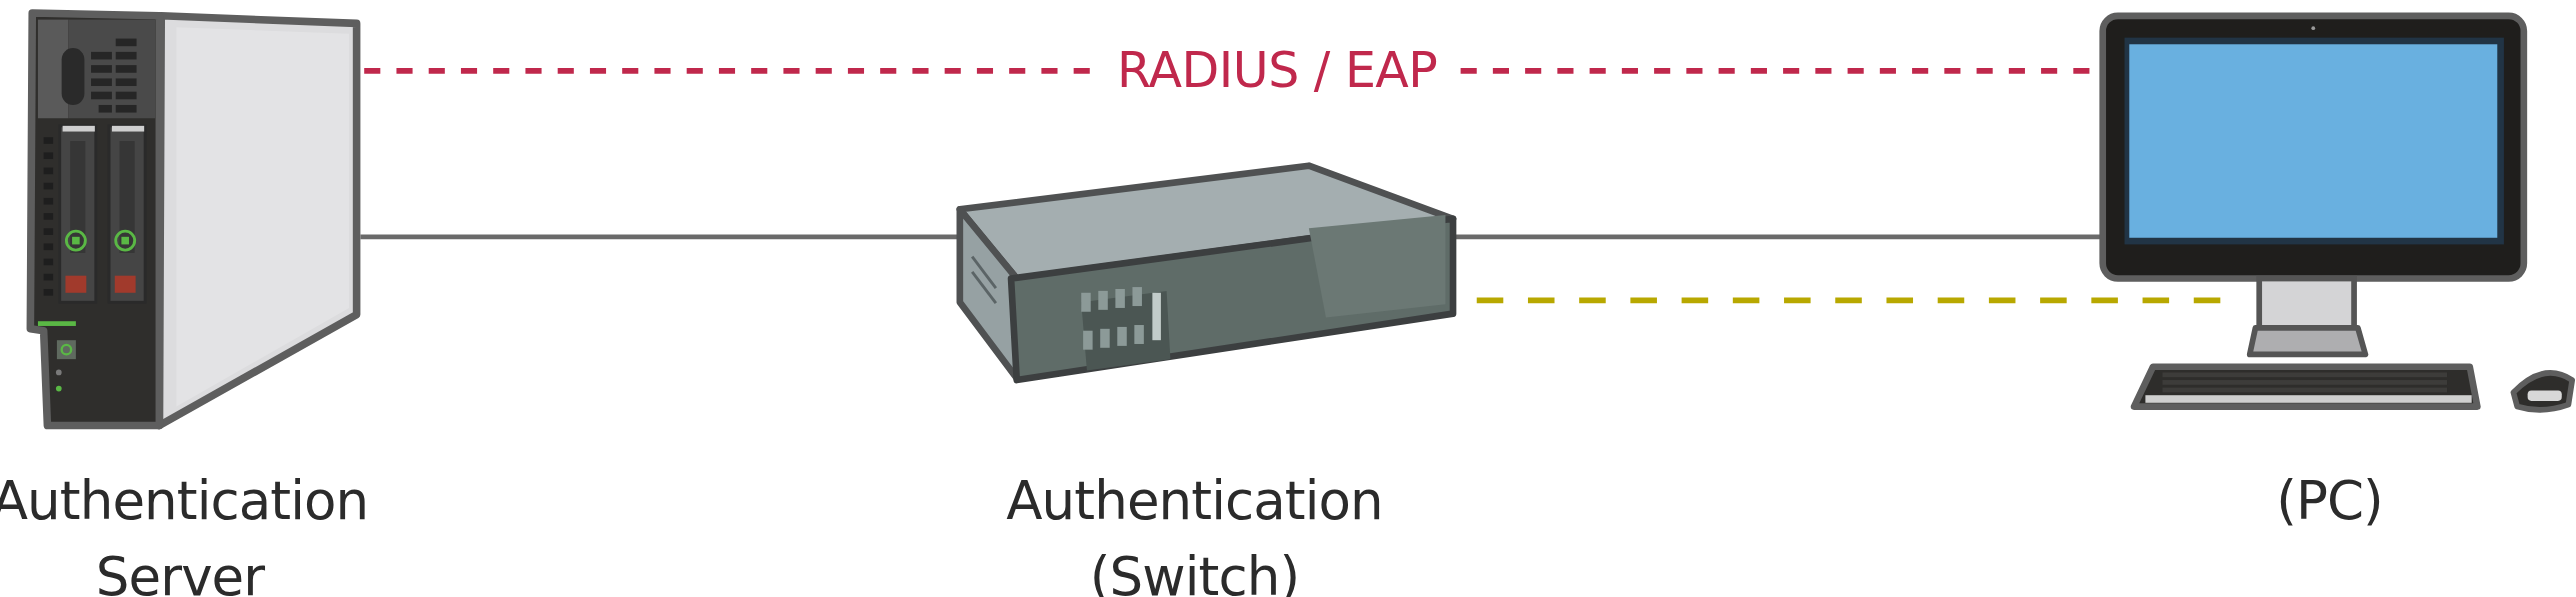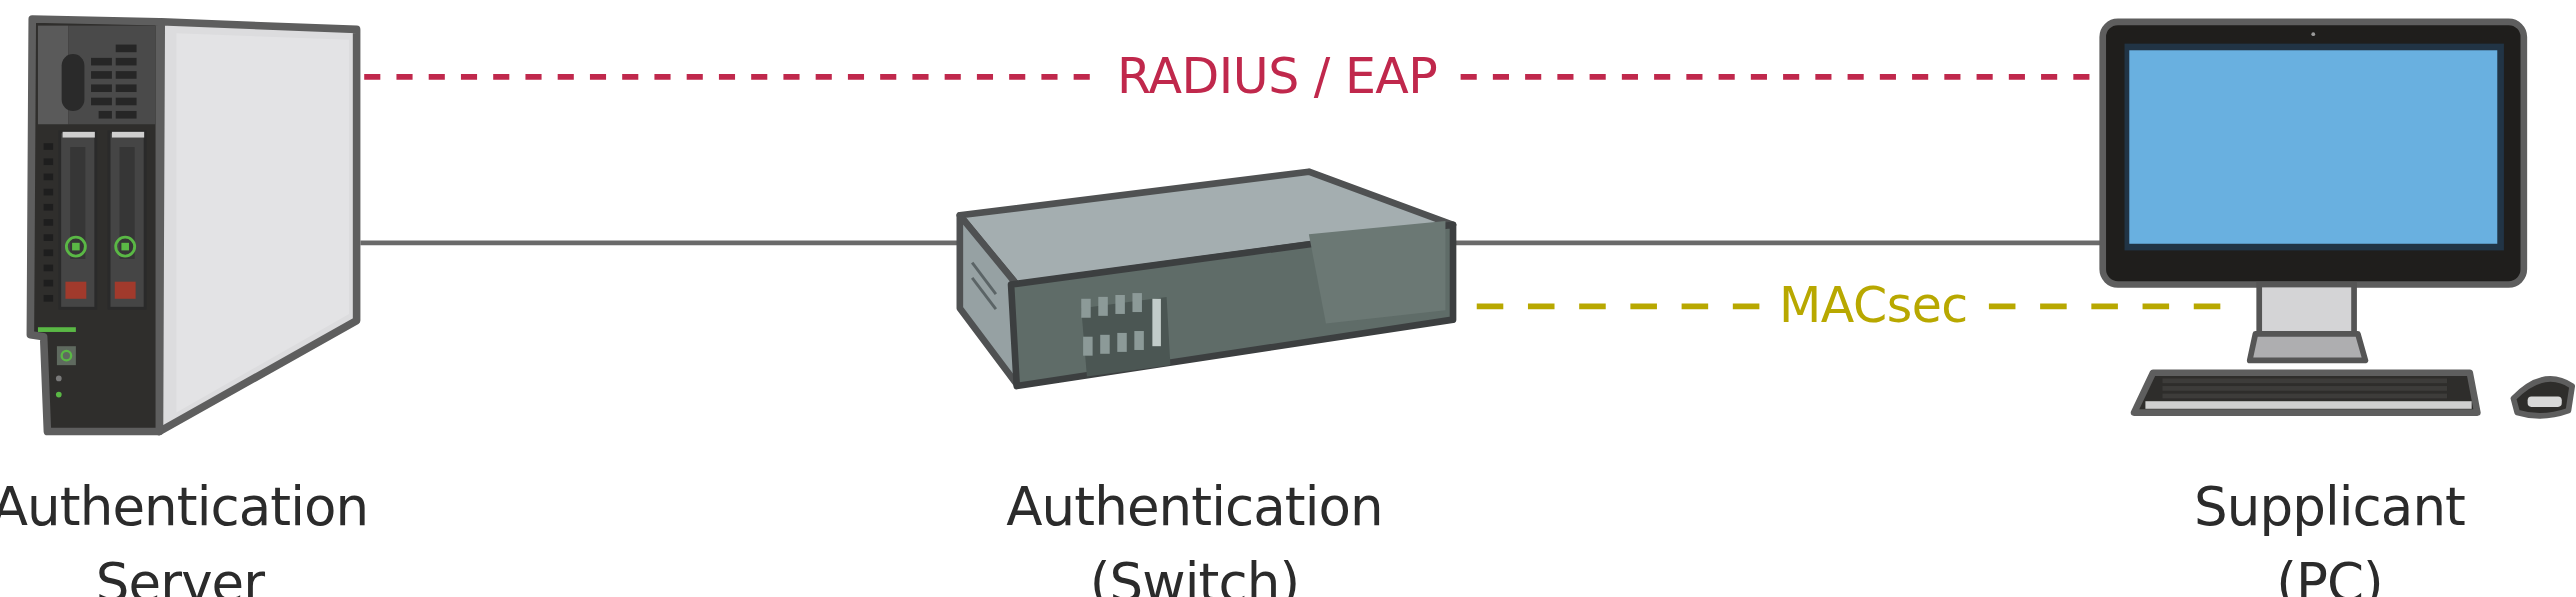--- a/index.html
+++ b/index.html
@@ -1,17 +1,17 @@
 <!DOCTYPE html>
 <html style="font-size:15px"><head>
 <meta charset="utf-8">
 <style>
   html, body { margin:0; padding:0; background:#ffffff; }
   body { width:2576px; height:598px; position:relative; overflow:hidden; font-family:"DejaVu Sans", sans-serif; }
-  #stage { position:absolute; left:0; top:14px; width:2576px; height:468px;text-decoration:underline; }
+  #stage { position:absolute; left:0; top:8px; width:2576px; height:468px;text-decoration:underline; }
   .label { position:absolute; text-align:center; color:#2b2b2b; font-size:53px; line-height:76px; font-family:"DejaVu Sans", sans-serif; letter-spacing:-0.9px; }
   .label div { white-space:nowrap; }
   .proto { position:absolute; font-size:49px; line-height:57px; font-family:"DejaVu Sans", sans-serif; white-space:nowrap; background:#ffffff; padding:0 17px; letter-spacing:-0.5px; }
 </style>
 </head>
 <body>
 
 <div id="stage">
   <svg width="2576" height="598" viewBox="0 0 2716 630" style="position:absolute;left:0;top:0;">
 
@@ -120,28 +120,26 @@
         <rect x="2280" y="392" width="300" height="5"></rect>
         <rect x="2280" y="400" width="300" height="5"></rect>
       </g>
 
       <path d="M2650,405 Q2682,372 2712,392 L2708,418 Q2680,428 2654,420 Z" fill="#2e2d2b" stroke="#5e5e5e" stroke-width="6" stroke-linejoin="round"></path>
       <rect x="2665" y="403" width="36" height="11" rx="4" fill="#d8d8d8"></rect>
     </g>
   </svg>
 
   <div class="proto" id="radius-label" style="left:1100px;top:34px;color:#c0284c;">RADIUS / EAP</div>
-  <div class="proto" id="macsec-label" style="left:1762px;top:263px;color:#b8a800;">MACsec</div>
 
   <div class="label" style="left: -19px; top: 455px; width: 398px; color: rgb(43, 43, 43);">
     <div>Authentication</div>
     <div>Server</div>
   </div>
   <div class="label" style="left: 1005px; top: 455px; width: 379px; color: rgb(43, 43, 43);">
     <div>Authentication</div>
     <div>(Switch)</div>
   </div>
   <div class="label" style="left: 2140px; top: 455px; width: 379px; color: rgb(43, 43, 43);">
-    <div>Supplicant</div>
     <div>(PC)</div>
   </div>
 </div>
 
 
 </body></html>

